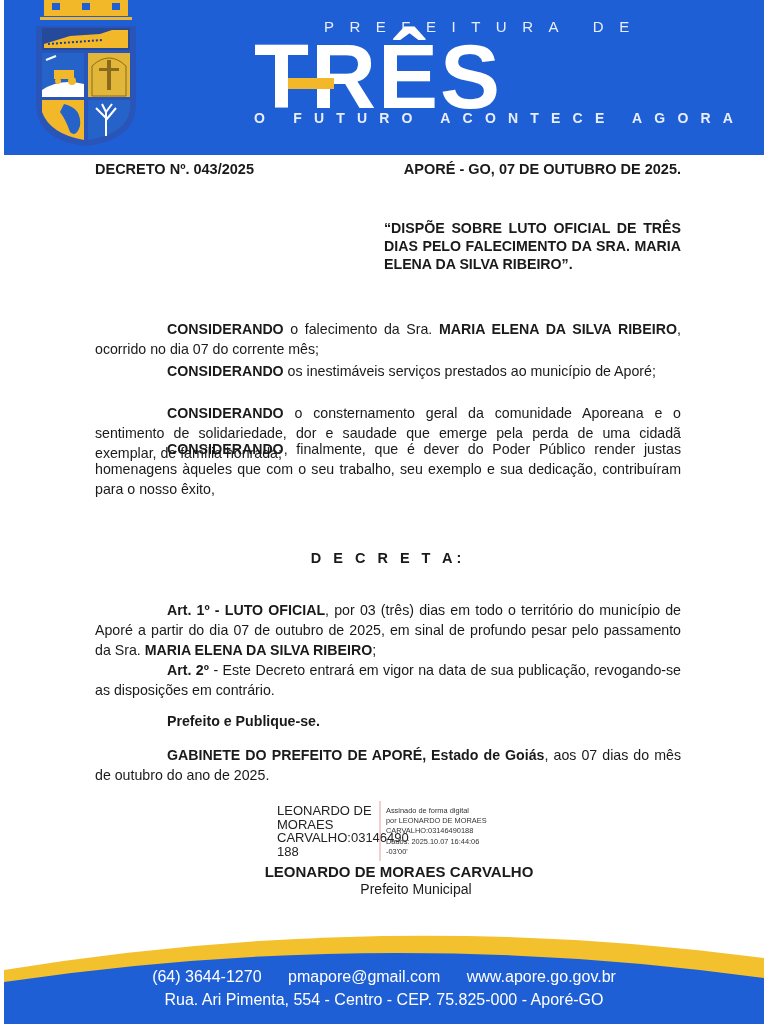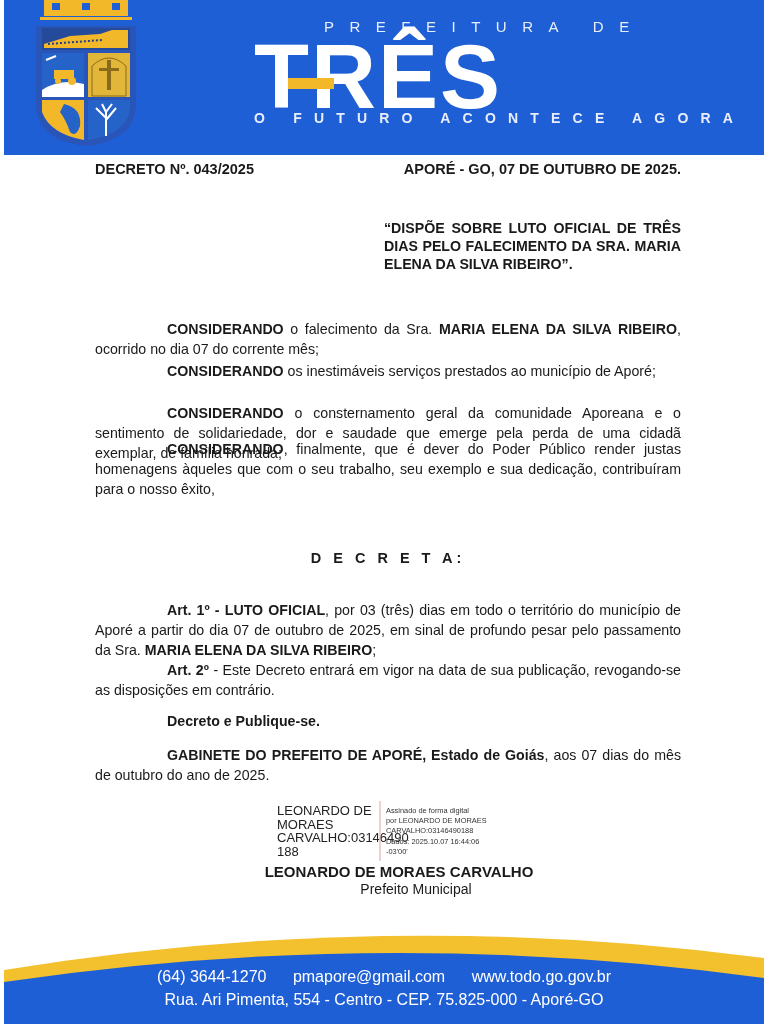--- a/index.html
+++ b/index.html
@@ -150,21 +150,21 @@
 
 <div class="para" style="top:600px;">
   <span class="indent"></span><b>Art. 1º - LUTO OFICIAL</b><span>, por 03 (três) dias em todo o território do município de Aporé a partir do dia 07 de outubro de 2025, em sinal de profundo pesar pelo passamento da Sra. </span><b>MARIA ELENA DA SILVA RIBEIRO</b><span>;</span>
 </div>
 
 <div class="para" style="top:660px;">
   <span class="indent"></span><b>Art. 2º</b><span> - Este Decreto entrará em vigor na data de sua publicação, revogando-se as disposições em contrário.</span>
 </div>
 
 <div class="para" style="top:711px;">
-  <span class="indent"></span><b>Decreto e Publique-se.</b>
+  <span class="indent"></span><b>Prefeito e Publique-se.</b>
 </div>
 
 <div class="para" style="top:745px;">
   <span class="indent"></span><b>GABINETE DO PREFEITO DE APORÉ, Estado de Goiás</b><span>, aos 07 dias do mês de outubro do ano de 2025.</span>
 </div>
 
 <div class="sig-name-block">
   <div>LEONARDO DE</div>
   <div>MORAES</div>
   <div>CARVALHO:03146490</div>
@@ -185,16 +185,16 @@
 <div class="signer-role">Prefeito Municipal</div>
 
 <div class="footer">
   <svg width="760" height="106" viewBox="0 0 760 106">
     <path d="M0 52 Q380 -10 760 40 V106 H0 Z" fill="#f3c12e"></path>
     <path d="M0 64 Q380 8 760 60 V106 H0 Z" fill="#1f5fd6"></path>
   </svg>
   <div class="footer-line1">
     <span>(64) 3644-1270</span>
     <span>pmapore@gmail.com</span>
-    <span>www.todo.go.gov.br</span>
+    <span>www.apore.go.gov.br</span>
   </div>
   <div class="footer-line2">Rua. Ari Pimenta, 554 - Centro - CEP. 75.825-000 - Aporé-GO</div>
 </div>
 
 </body></html>

